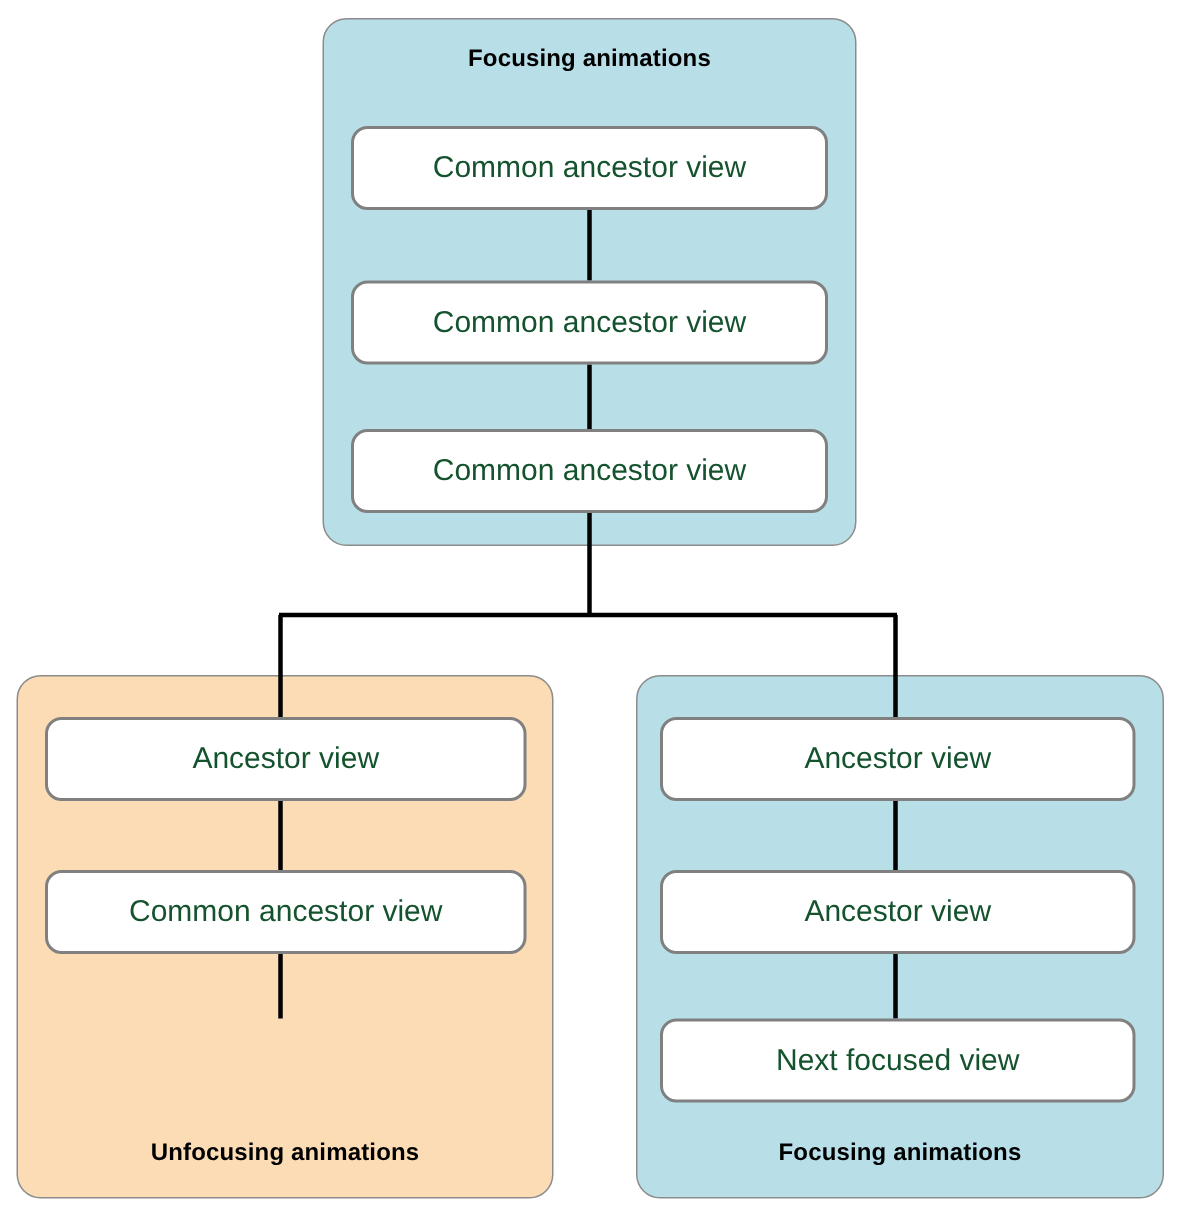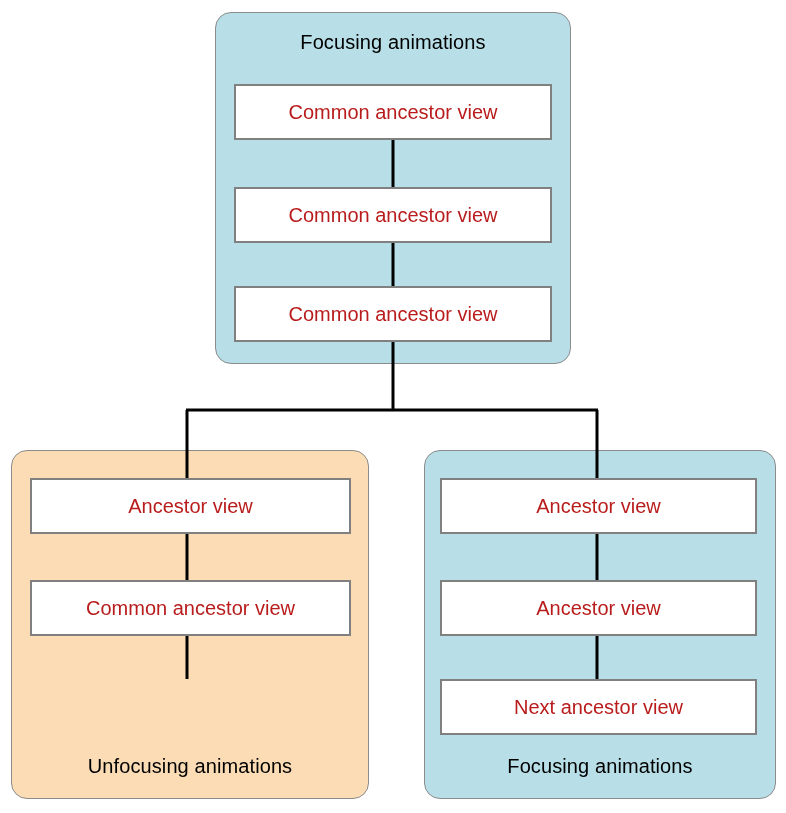--- a/index.html
+++ b/index.html
@@ -64,41 +64,41 @@
     width: 352px;
     height: 349px;
   }
 
   
   .group-title {
     position: absolute;
     left: 0;
     width: 100%;
     text-align: center;
-    font-weight: normal;
-    font-size: 20px;
+    font-weight: bold;
+    font-size: 16px;
     color: #000000;
     letter-spacing: 0.1px;
   }
   #group-top .group-title   { top: 18px; }
   #group-left .group-title  { bottom: 20px; }
   #group-right .group-title { bottom: 20px; }
 
   
   .node {
     position: absolute;
     box-sizing: border-box;
     background: #ffffff;
     border: 2px solid #808080;
-    border-radius: 0;
+    border-radius: 11px;
     display: flex;
     align-items: center;
     justify-content: center;
     font-size: 20px;
-    color: #b91c1c;
+    color: #14532d;
     z-index: 3;
   }
 
   
   #node-top-1 { left: 234px; top:  84px; width: 318px; height: 56px; }
   #node-top-2 { left: 234px; top: 187px; width: 318px; height: 56px; }
   #node-top-3 { left: 234px; top: 286px; width: 318px; height: 56px; }
 
   
   #node-left-1 { left: 30px; top: 478px; width: 321px; height: 56px; }
@@ -149,15 +149,15 @@
 
   <div id="node-top-1" class="node">Common ancestor view</div>
   <div id="node-top-2" class="node">Common ancestor view</div>
   <div id="node-top-3" class="node">Common ancestor view</div>
 
   <div id="node-left-1" class="node">Ancestor view</div>
   <div id="node-left-2" class="node">Common ancestor view</div>
 
   <div id="node-right-1" class="node">Ancestor view</div>
   <div id="node-right-2" class="node">Ancestor view</div>
-  <div id="node-right-3" class="node">Next ancestor view</div>
+  <div id="node-right-3" class="node">Next focused view</div>
 
 </div>
 
 </body></html>

